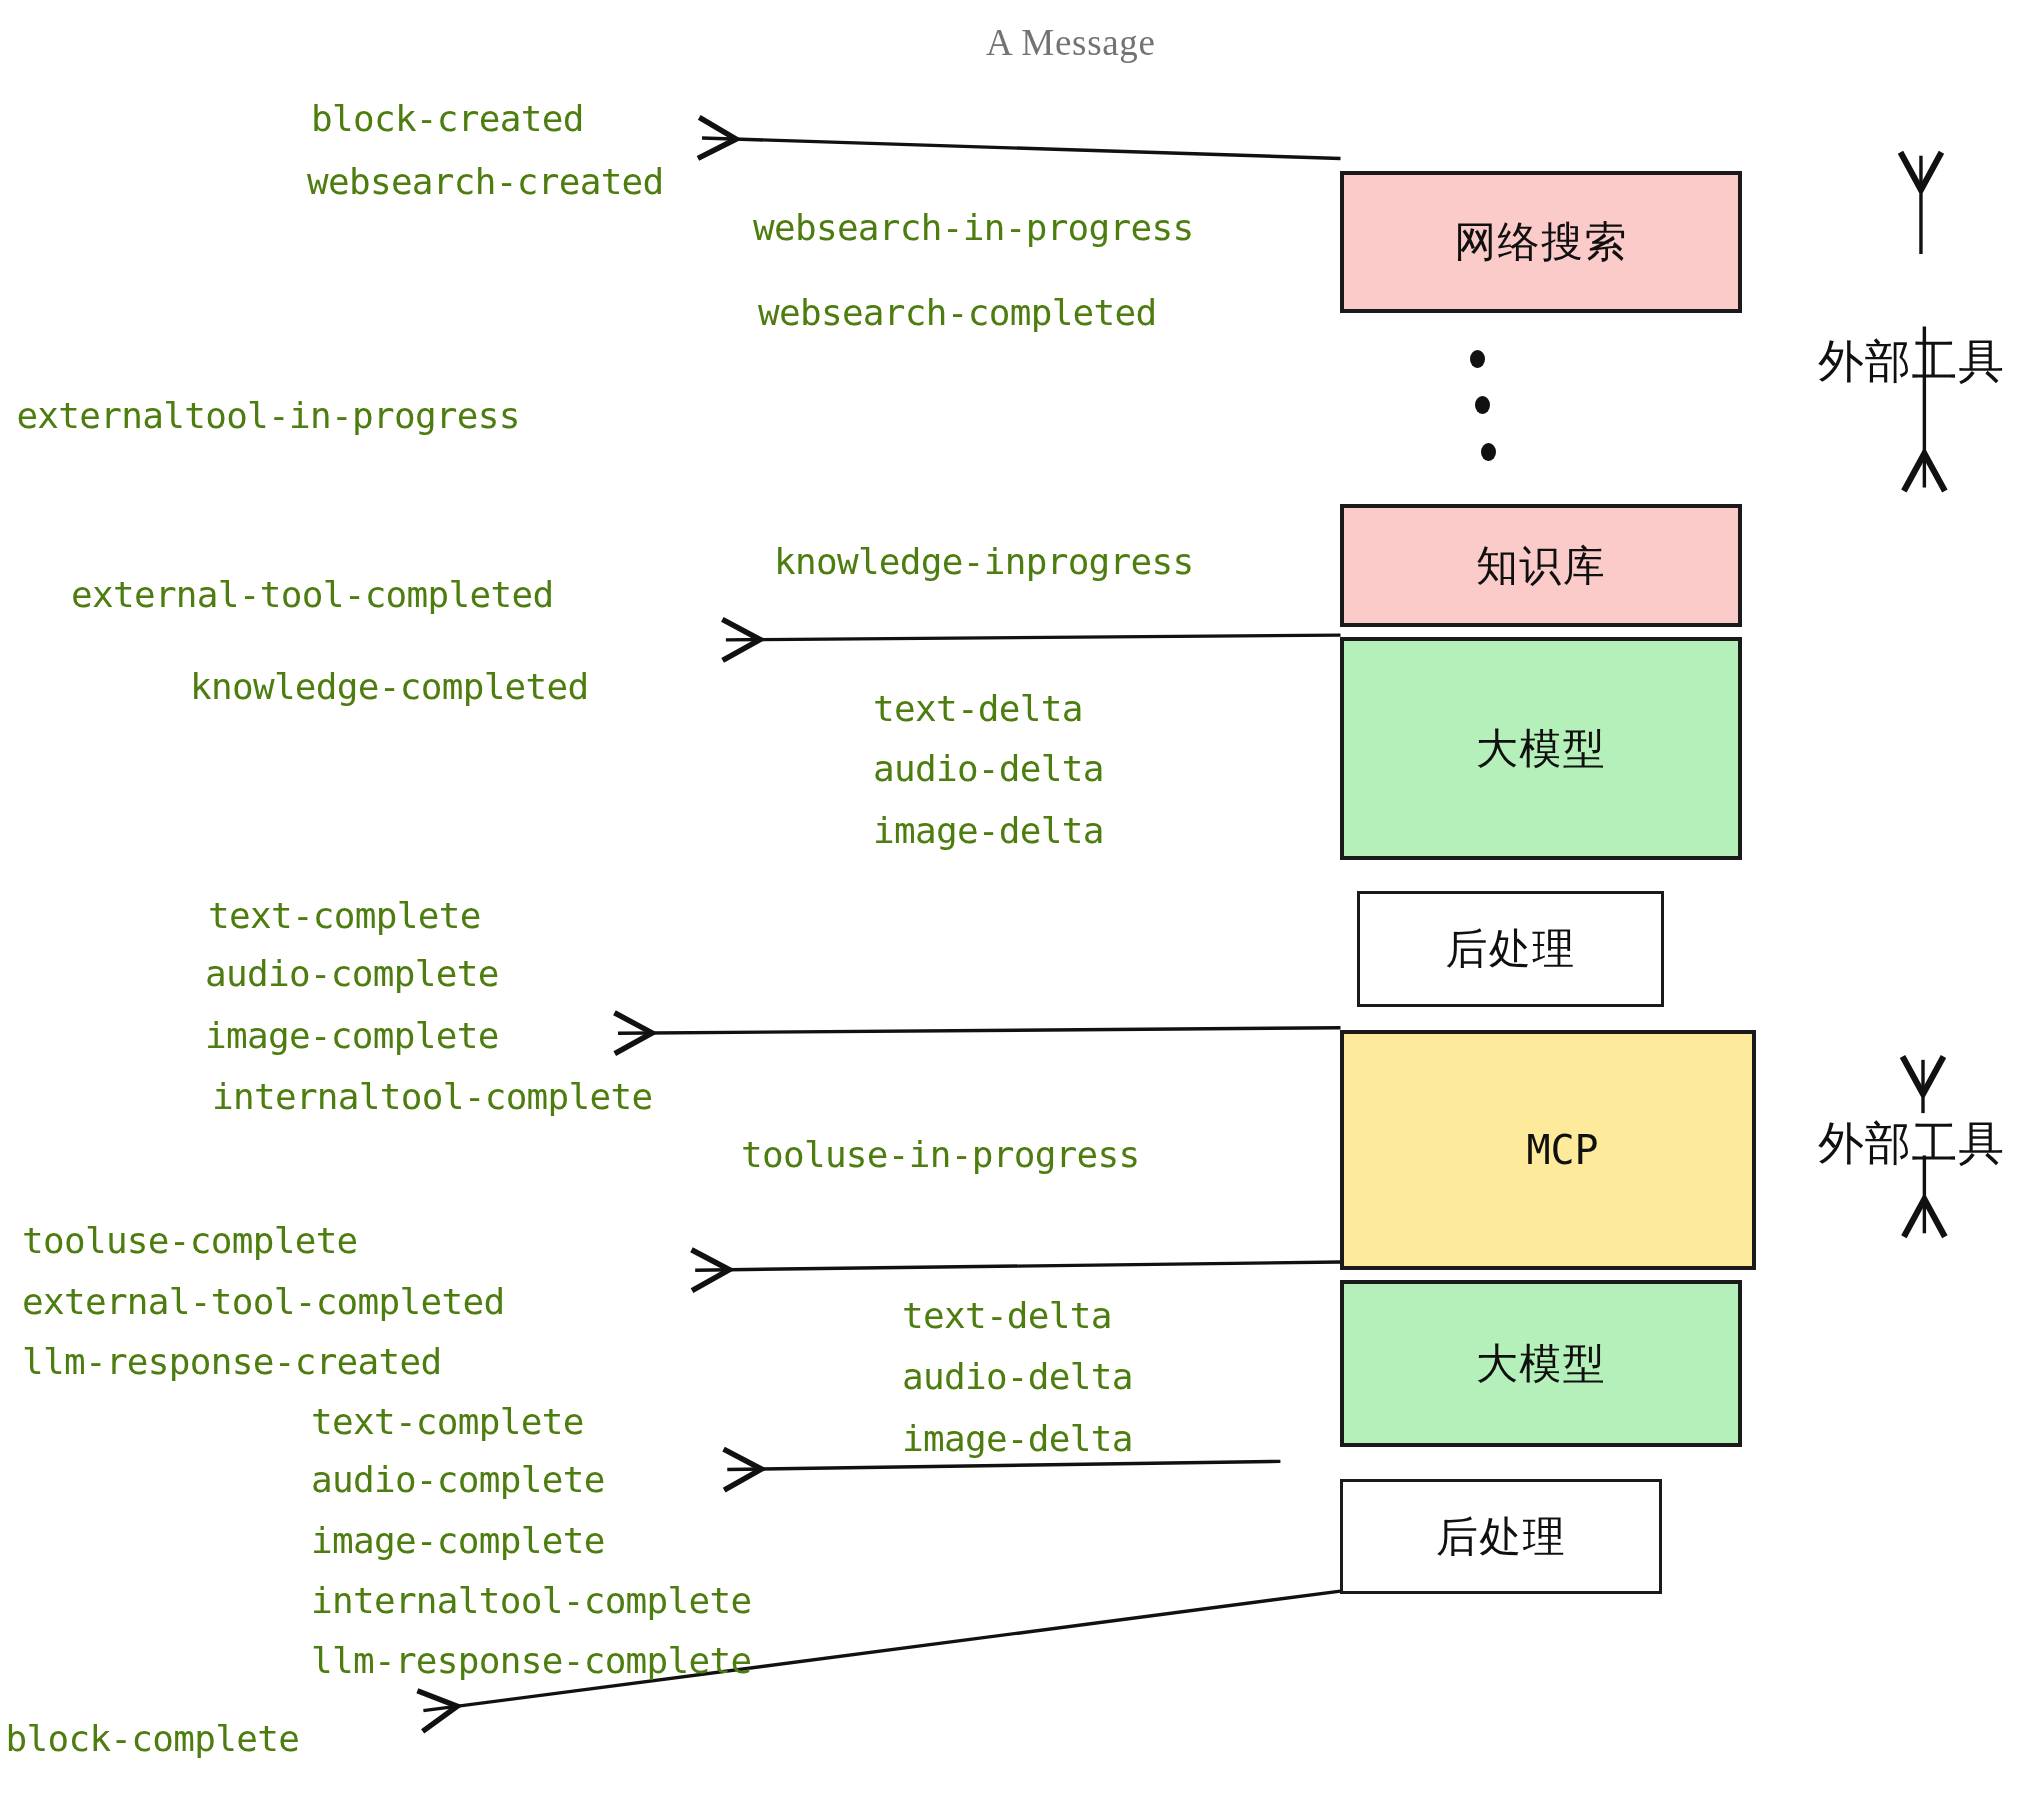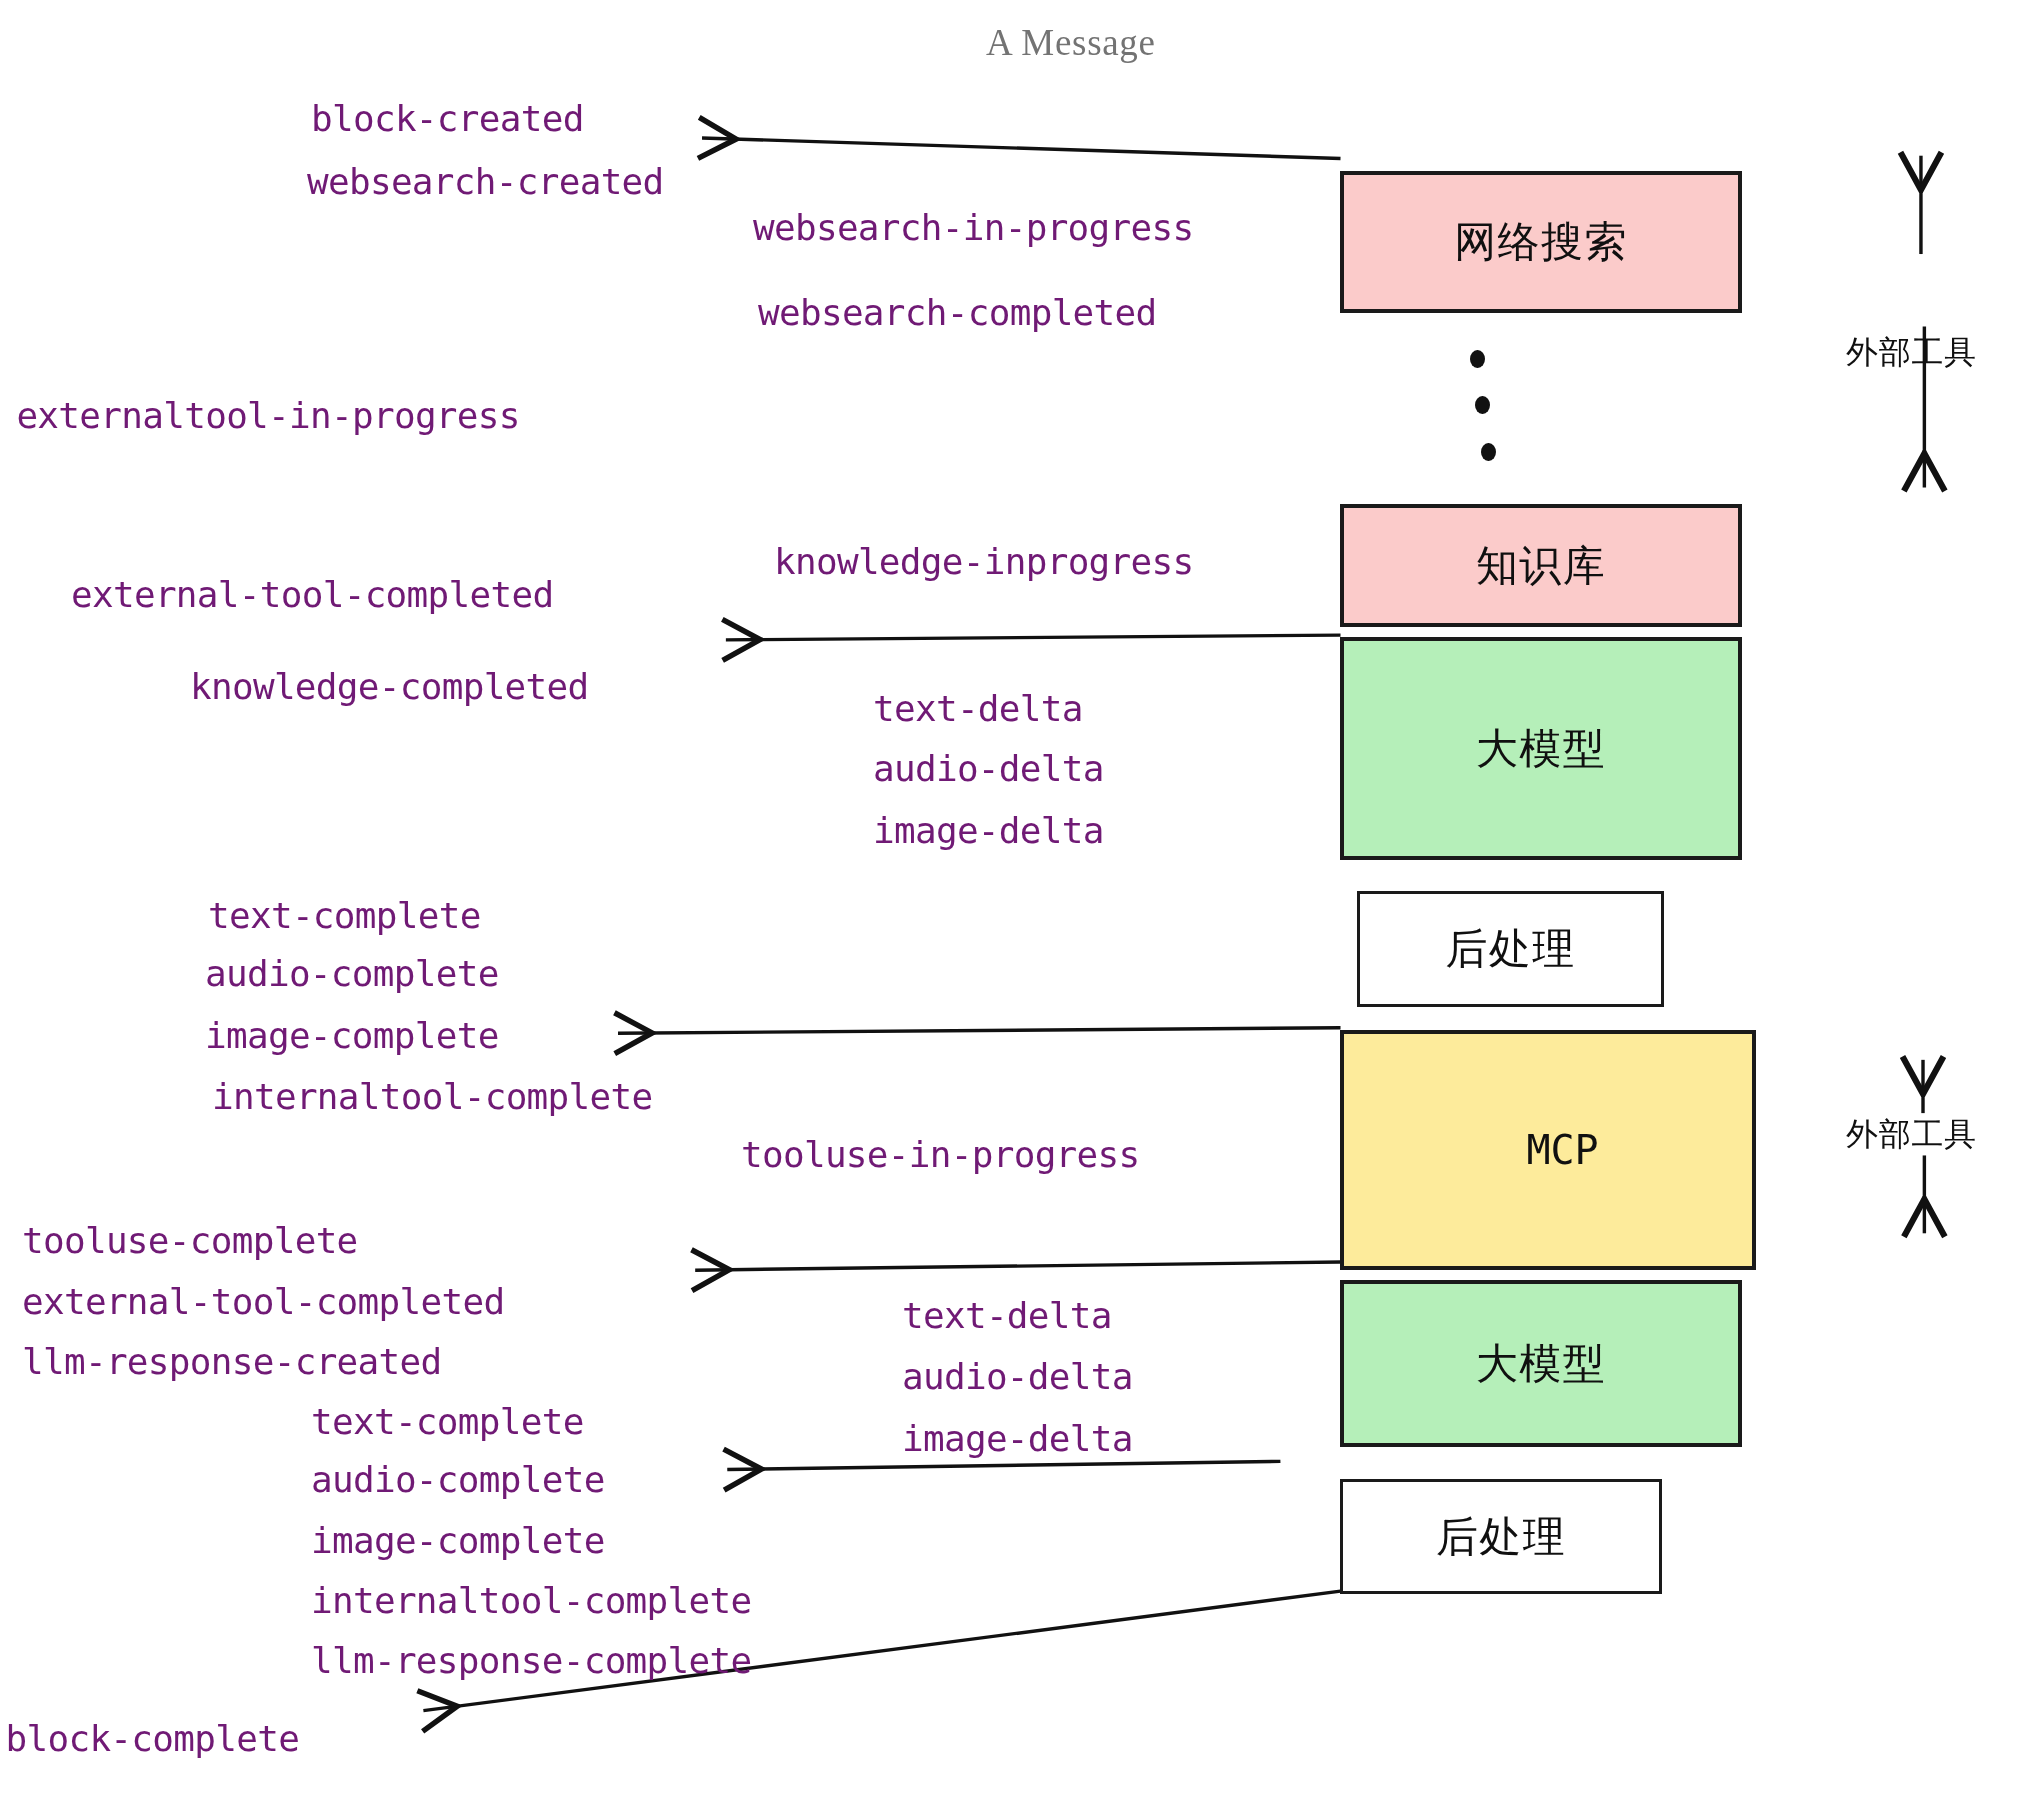--- a/index.html
+++ b/index.html
@@ -12,21 +12,21 @@
     width: 2035px;
     height: 1796px;
     background: #ffffff;
     overflow: hidden;
     font-family: "DejaVu Sans Mono", monospace;
   }
   .evt {
     position: absolute;
     font-family: "DejaVu Sans Mono", monospace;
     font-size: 36px;
-    color: #701a75;
+    color: #4d7c0f;
     white-space: nowrap;
     letter-spacing: -0.7px;
     line-height: 1;
   }
   .title {
     position: absolute;
     font-family: Liberation Serif, serif;
     font-size: 37px;
     color: #737373;
     white-space: nowrap;
@@ -52,25 +52,24 @@
   .dot {
     position: absolute;
     width: 15px;
     height: 18.4px;
     background: #111111;
     border-radius: 50%;
   }
   .side-label {
     position: absolute;
     font-family: "DejaVu Sans", sans-serif;
-    font-size: 32px;
+    font-size: 46px;
     color: #101010;
     white-space: nowrap;
     letter-spacing: 0.7px;
-    margin-left: 28px;
   }
   svg.overlay {
     position: absolute;
     left: 0;
     top: 0;
     width: 2035px;
     height: 1796px;
     pointer-events: none;
   }
 </style>

